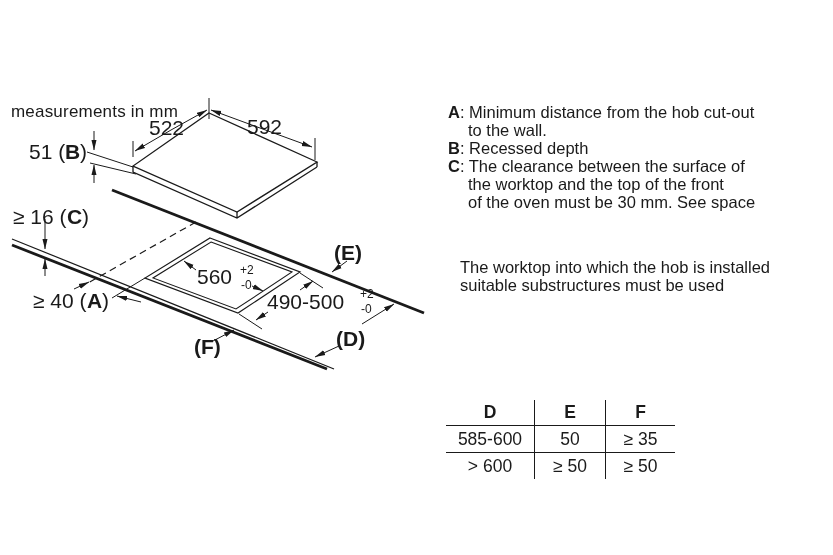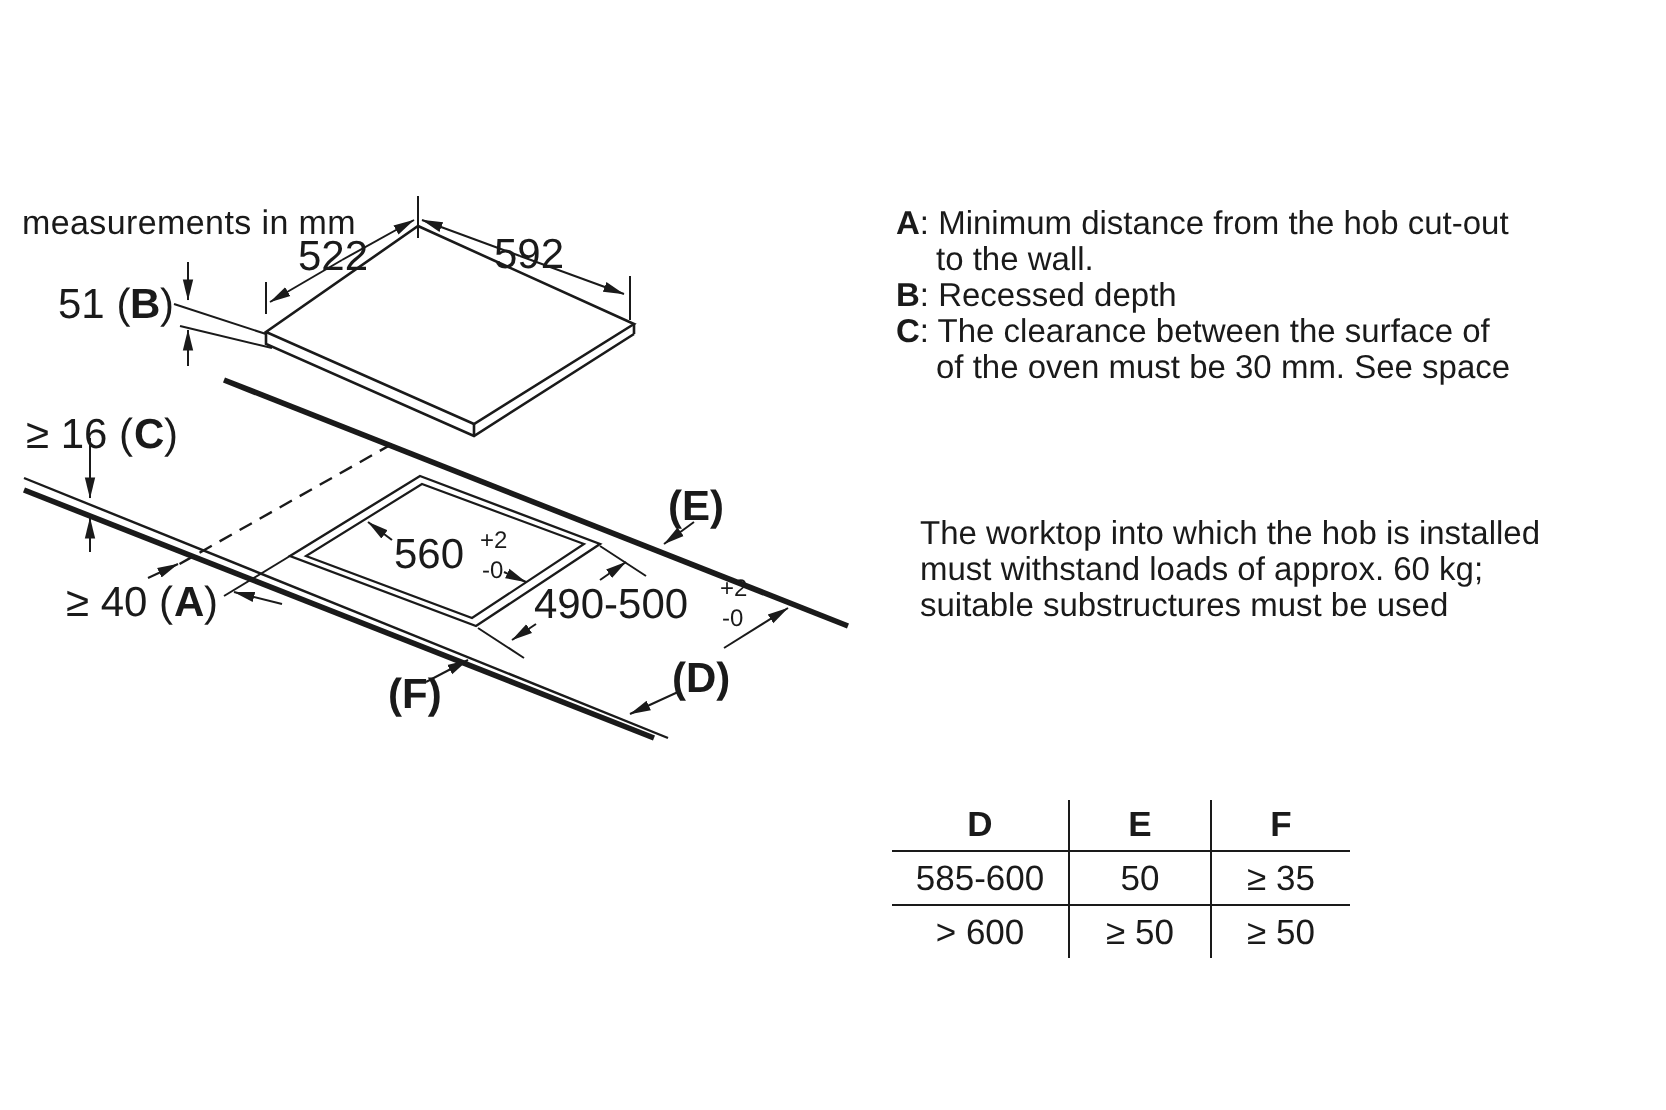--- a/index.html
+++ b/index.html
@@ -132,26 +132,26 @@
     <text class="edge-label" x="334" y="260">(E)</text>
     <text class="edge-label" x="336" y="346">(D)</text>
     <text class="edge-label" x="194" y="354">(F)</text>
   </svg>
 
   <div id="legend-block">
       <div class="def-line"><span class="bold">A</span>: Minimum distance from the hob cut-out</div>
       <div class="def-line cont">to the wall.</div>
       <div class="def-line"><span class="bold">B</span>: Recessed depth</div>
       <div class="def-line"><span class="bold">C</span>: The clearance between the surface of</div>
+      <div class="def-line cont">the worktop and the top of the front</div>
       <div class="def-line cont">of the oven must be 30 mm. See space</div>
     </div>
 
   <div id="load-note">
       <div class="para-line">The worktop into which the hob is installed</div>
-      <div class="para-line">must withstand loads of approx. 60 kg;</div>
       <div class="para-line">suitable substructures must be used</div>
     </div>
 
   <table id="clearance-table">
     <thead>
         <tr>
           <th class="c0">D</th>
           <th class="c1">E</th>
           <th class="c2">F</th>
         </tr>

